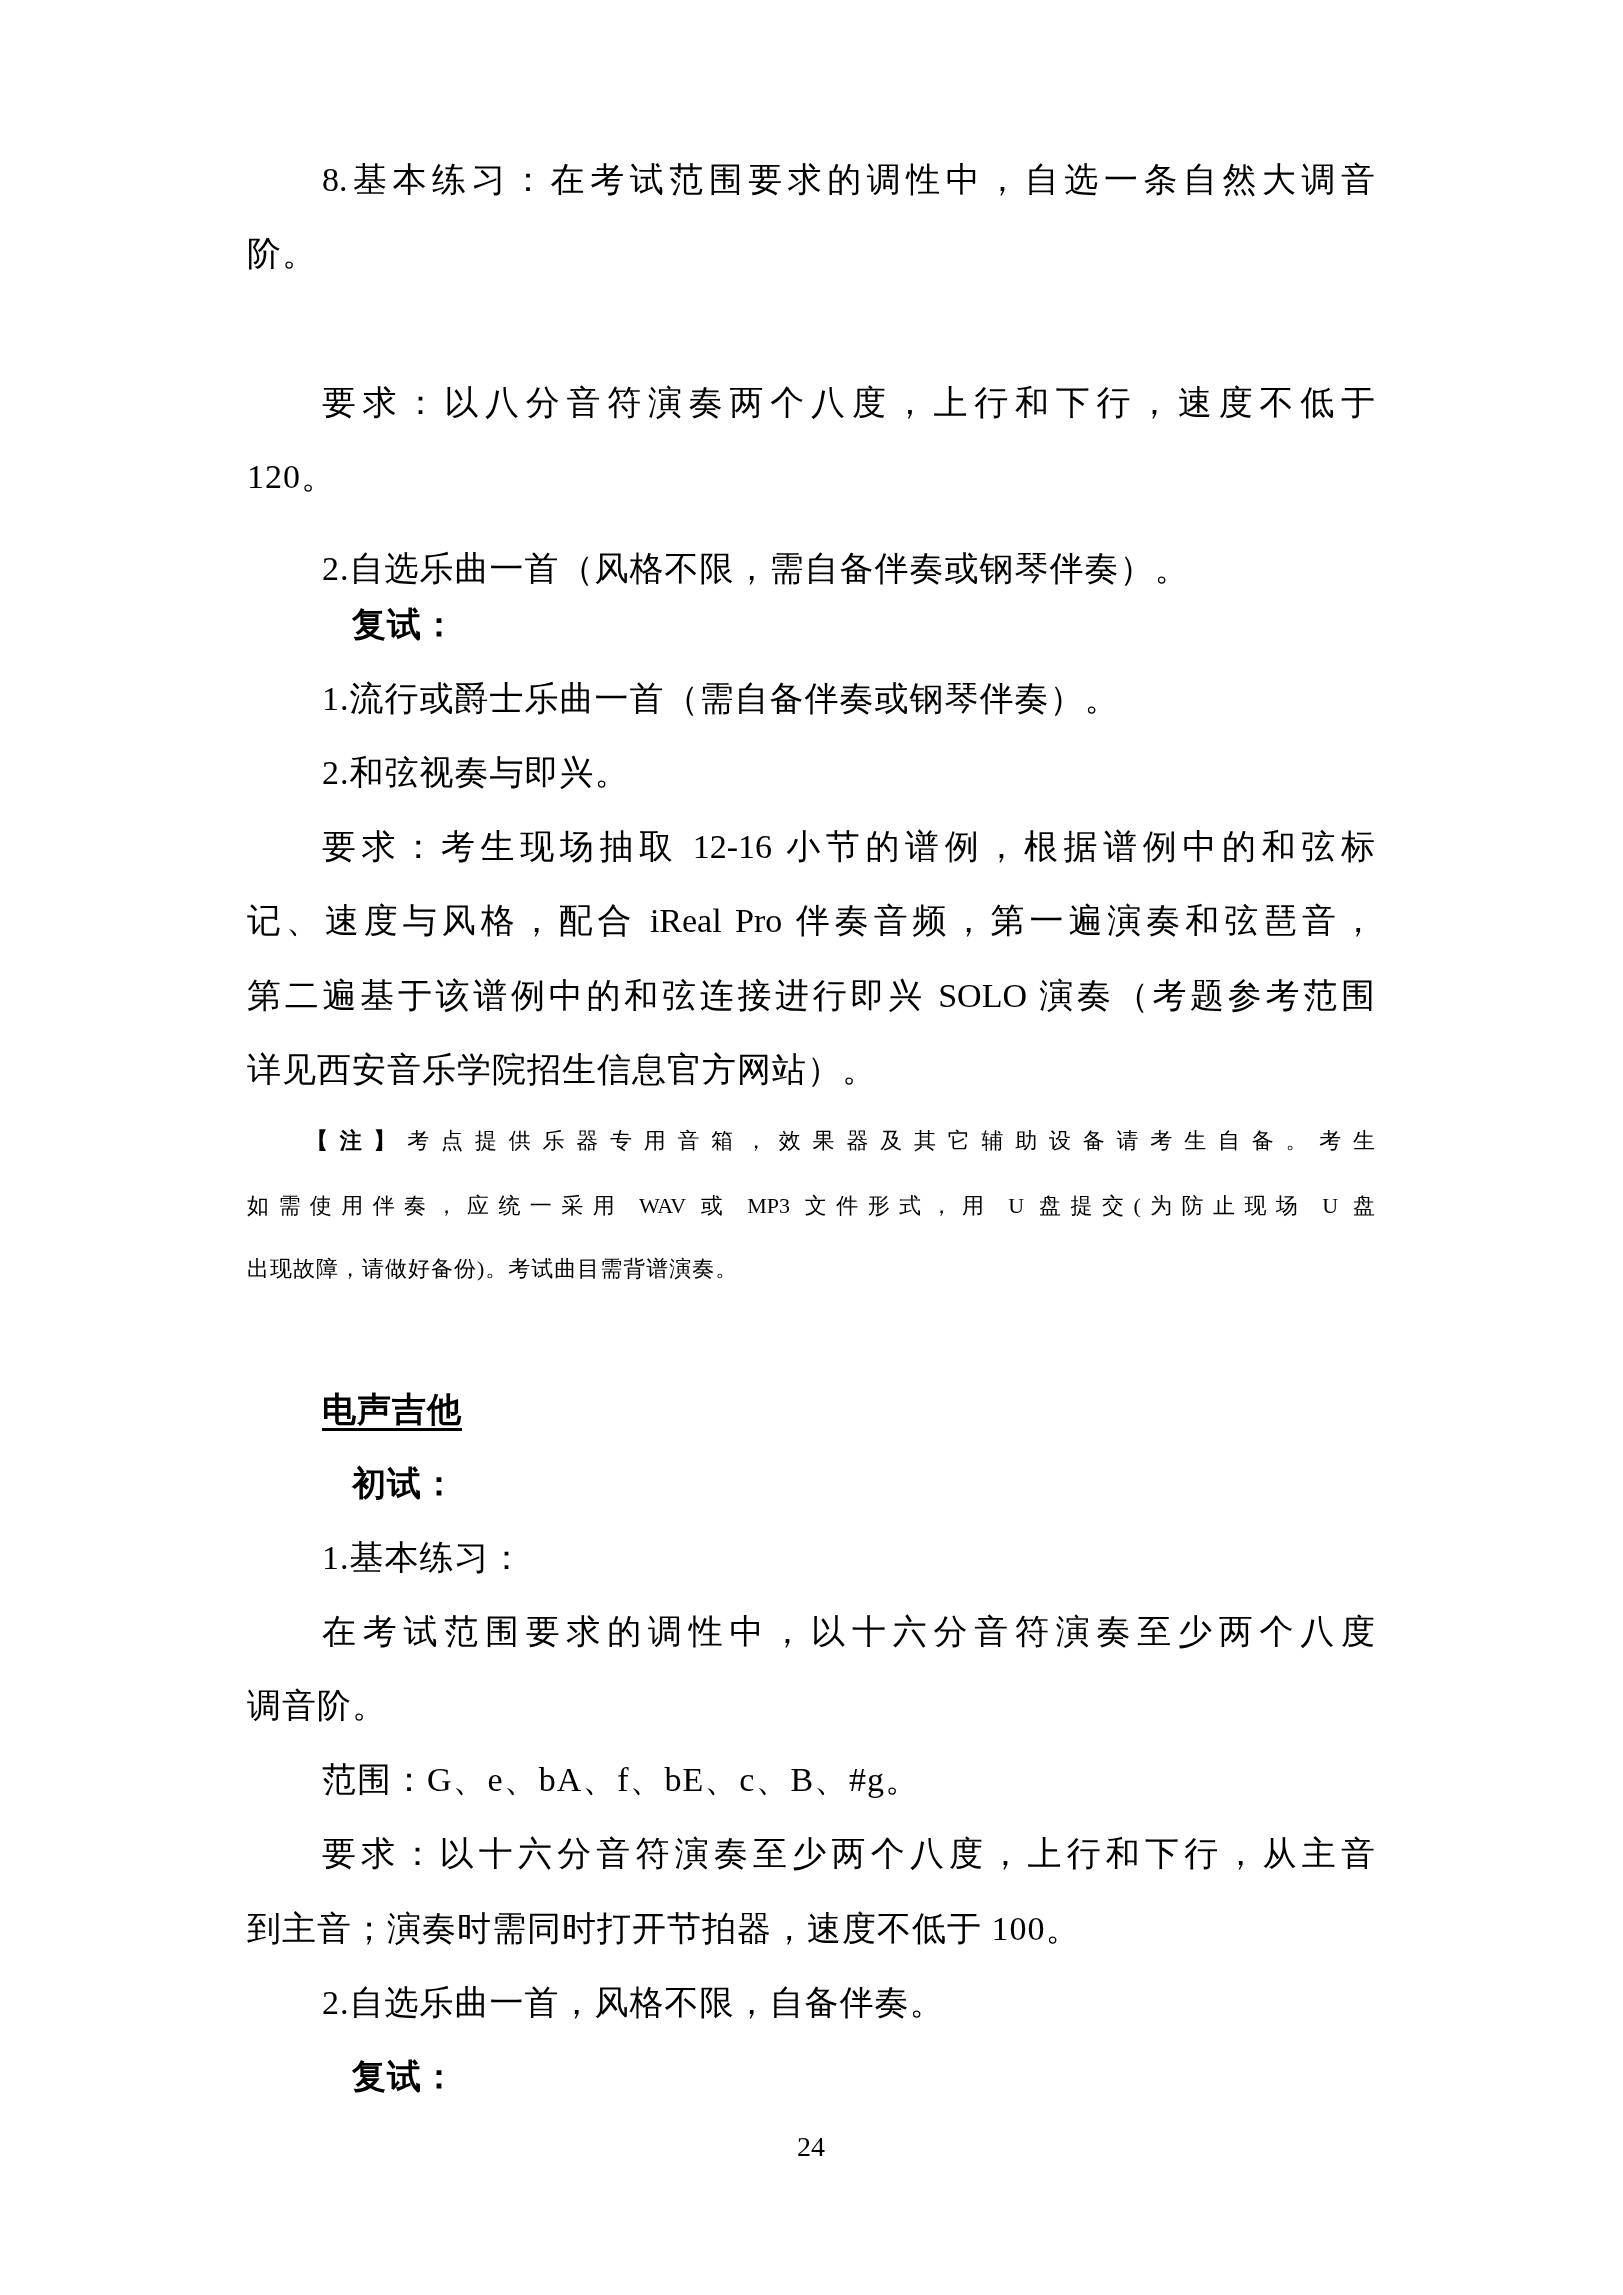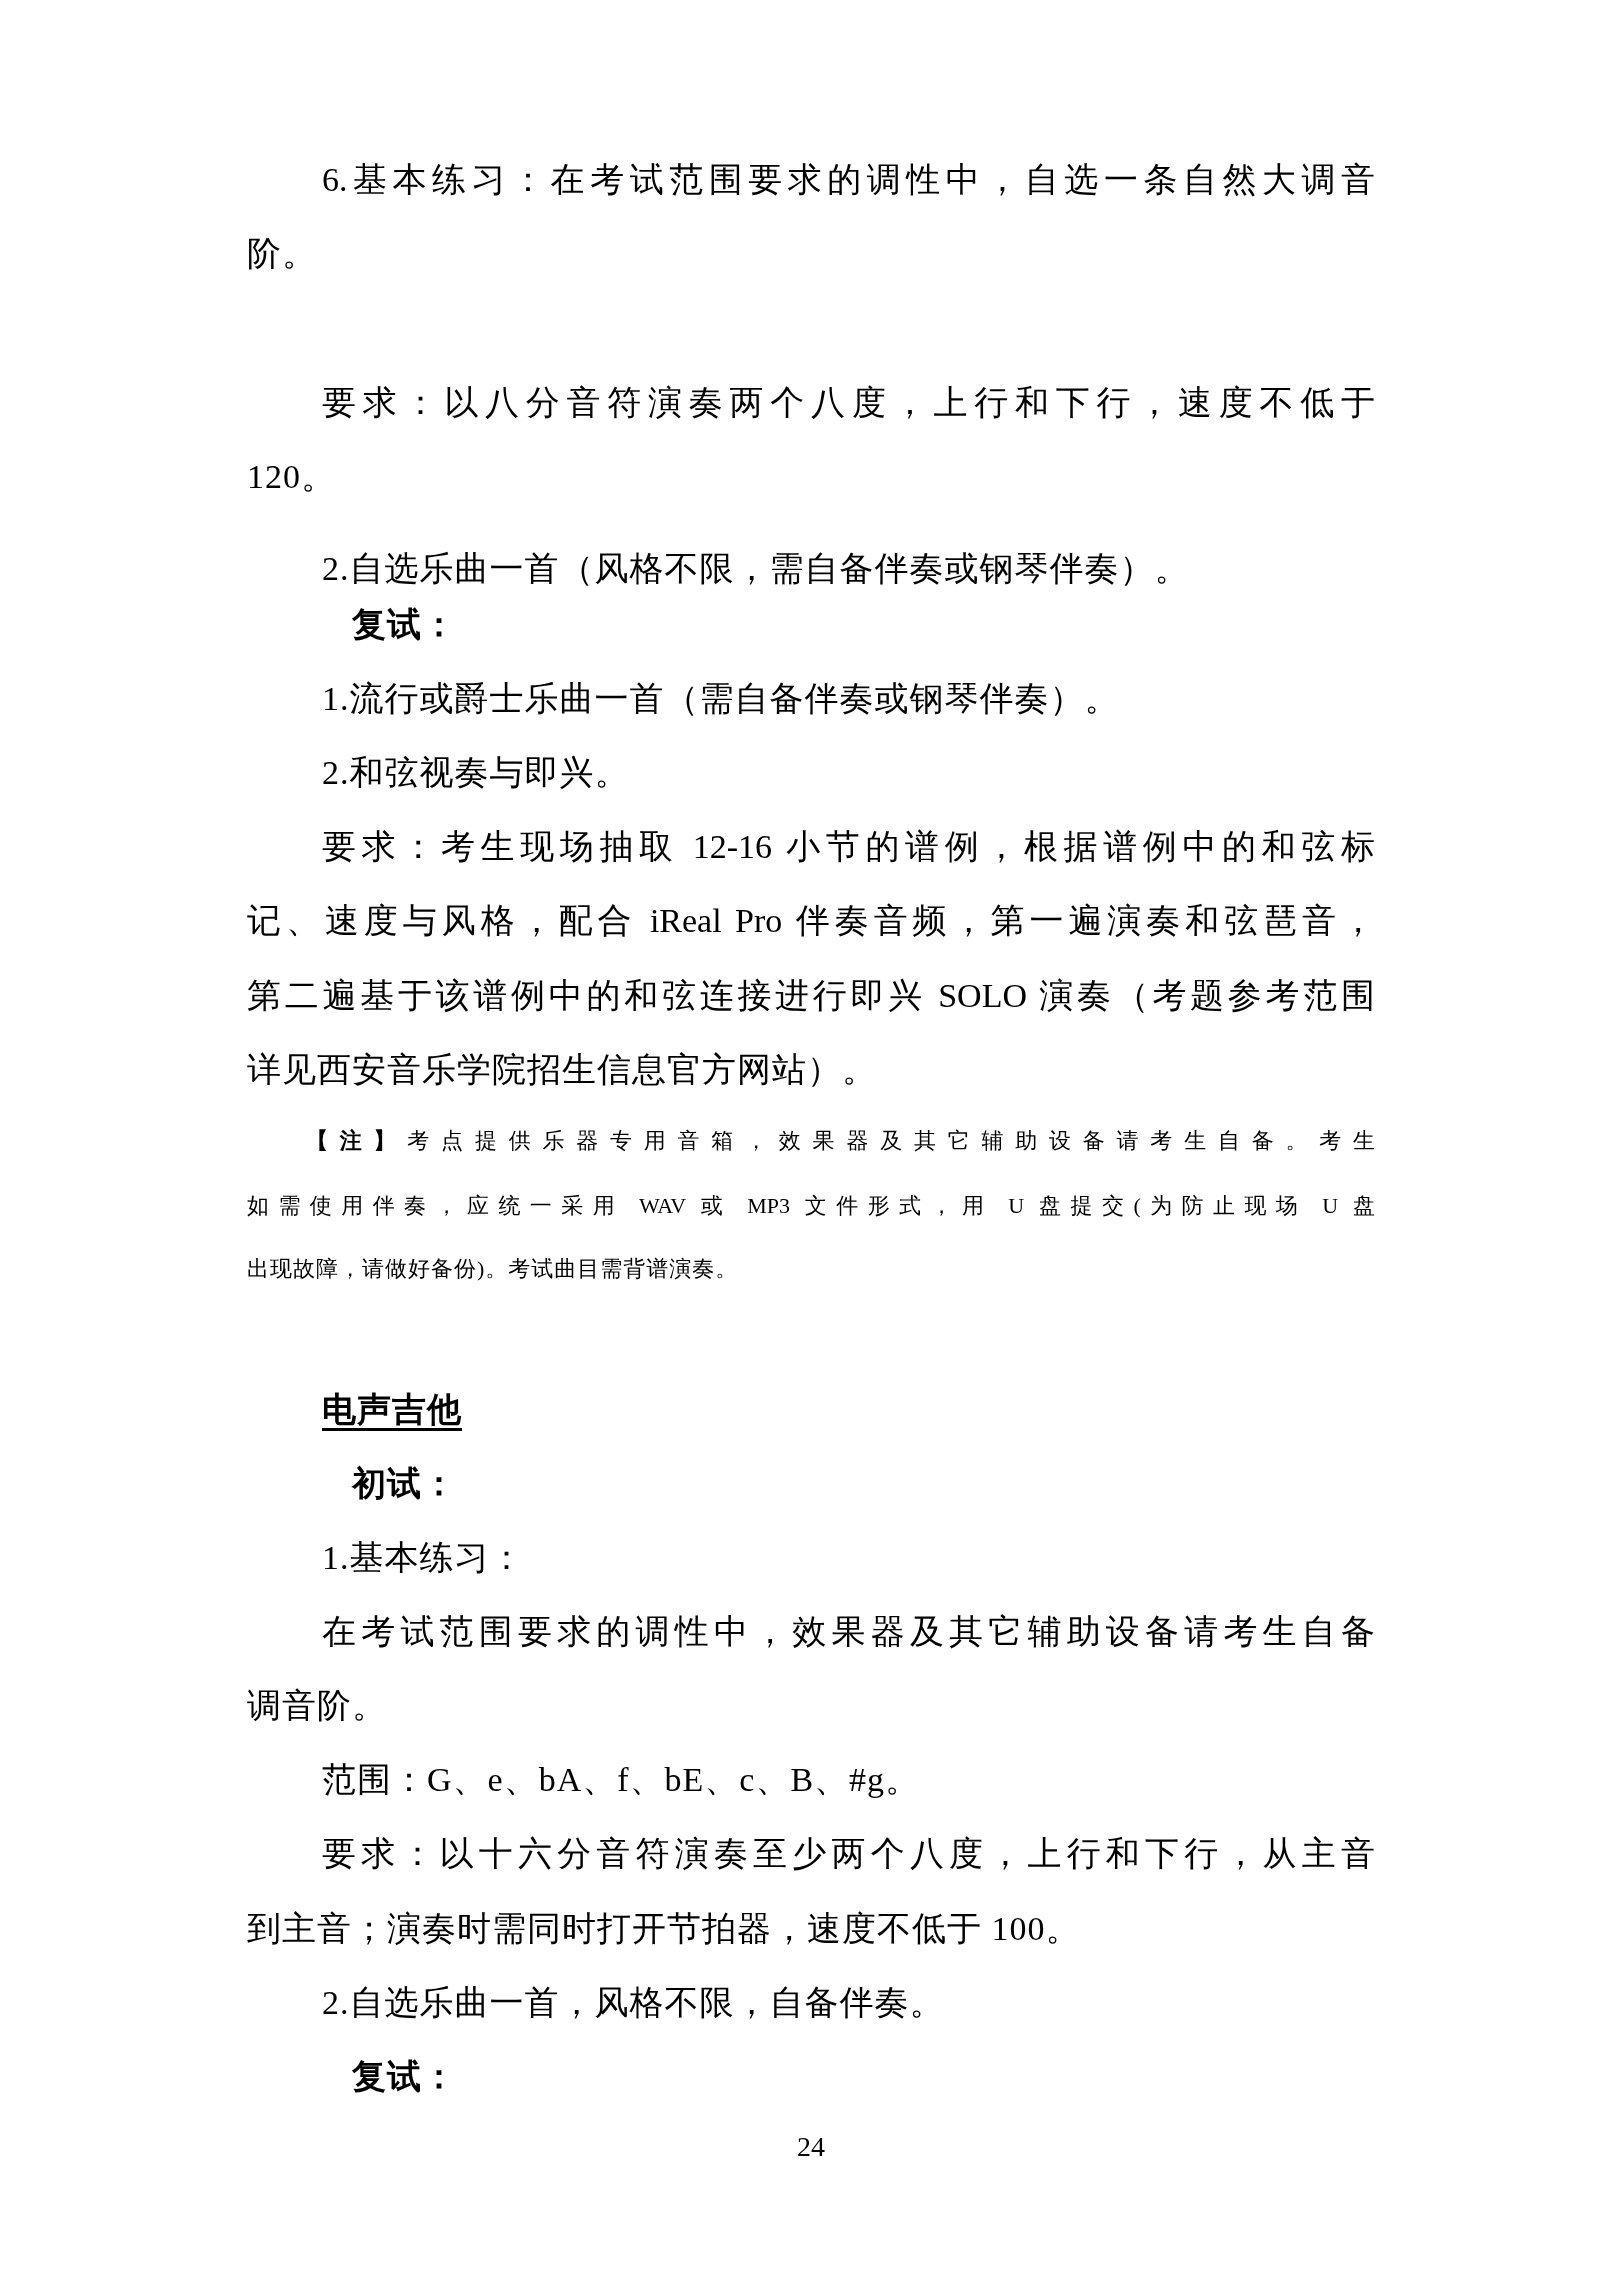--- a/index.html
+++ b/index.html
@@ -66,42 +66,42 @@
     font-size: 28px;
     line-height: 46px;
     height: 46px;
   }
 </style>
 </head>
 <body>
 
 <div class="page">
 
-  <div class="line indent justify" style="top:143px">6.基本练习：在考试范围要求的调性中，自选一条自然大调音</div>
+  <div class="line indent justify" style="top:143px">8.基本练习：在考试范围要求的调性中，自选一条自然大调音</div>
   <div class="line" style="top:217px">阶。</div>
   <div class="line indent justify" style="top:366px">要求：以八分音符演奏两个八度，上行和下行，速度不低于</div>
   <div class="line" style="top:440px">120。</div>
   <div class="line indent" style="top:532px">2.自选乐曲一首（风格不限，需自备伴奏或钢琴伴奏）。</div>
 
   <div class="line indent bold" style="top:588px">复试：</div>
   <div class="line indent" style="top:662px">1.流行或爵士乐曲一首（需自备伴奏或钢琴伴奏）。</div>
   <div class="line indent" style="top:736px">2.和弦视奏与即兴。</div>
   <div class="line indent justify" style="top:810px">要求：考生现场抽取 12-16 小节的谱例，根据谱例中的和弦标</div>
   <div class="line justify" style="top:884px">记、速度与风格，配合 iReal Pro 伴奏音频，第一遍演奏和弦琶音，</div>
   <div class="line justify" style="top:959px">第二遍基于该谱例中的和弦连接进行即兴 SOLO 演奏（考题参考范围</div>
   <div class="line" style="top:1033px">详见西安音乐学院招生信息官方网站）。</div>
 
   <div class="line note indent justify" style="top:1109px"><span class="note-prefix">【注】</span><span>考点提供乐器专用音箱，效果器及其它辅助设备请考生自备。考生</span></div>
   <div class="line note justify" style="top:1174px">如需使用伴奏，应统一采用 WAV 或 MP3 文件形式，用 U 盘提交(为防止现场 U 盘</div>
   <div class="line indent" style="top:1373px"><span class="heading-underline">电声吉他</span></div>
 
   <div class="line note" style="top:1237px">出现故障，请做好备份)。考试曲目需背谱演奏。</div>
   <div class="line indent bold" style="top:1447px">初试：</div>
   <div class="line indent" style="top:1521px">1.基本练习：</div>
-  <div class="line indent justify" style="top:1595px">在考试范围要求的调性中，效果器及其它辅助设备请考生自备</div>
+  <div class="line indent justify" style="top:1595px">在考试范围要求的调性中，以十六分音符演奏至少两个八度</div>
   <div class="line" style="top:1669px">调音阶。</div>
   <div class="line indent" style="top:1743px">范围：G、e、bA、f、bE、c、B、#g。</div>
   <div class="line indent justify" style="top:1817px">要求：以十六分音符演奏至少两个八度，上行和下行，从主音</div>
   <div class="line" style="top:1892px">到主音；演奏时需同时打开节拍器，速度不低于 100。</div>
   <div class="line indent" style="top:1966px">2.自选乐曲一首，风格不限，自备伴奏。</div>
   <div class="line indent bold" style="top:2040px">复试：</div>
 
   <div class="page-number" style="top:2124px">24</div>
 
 </div>

